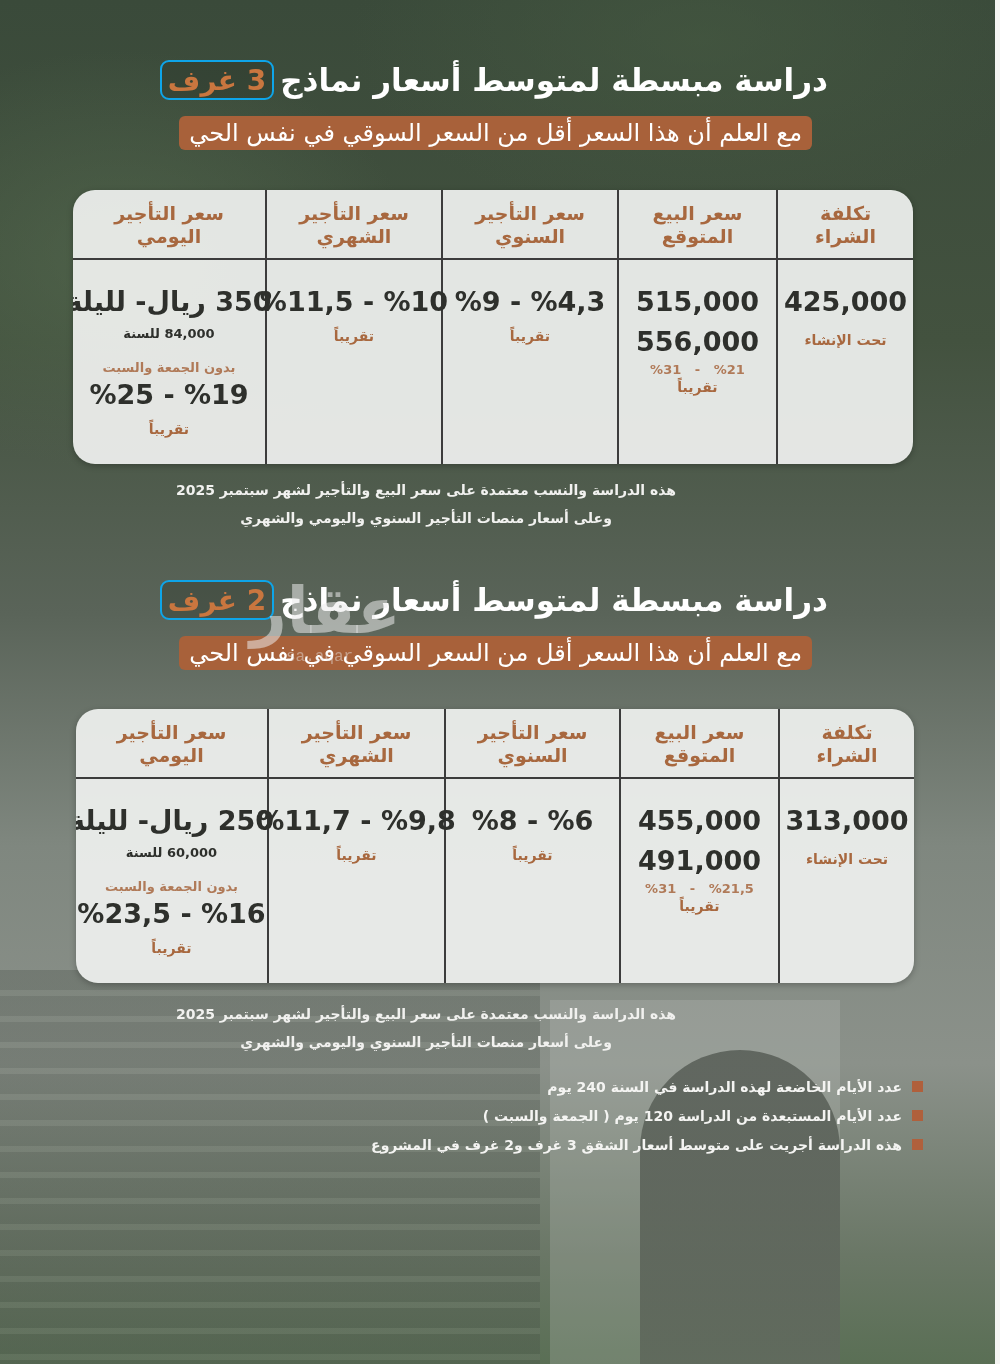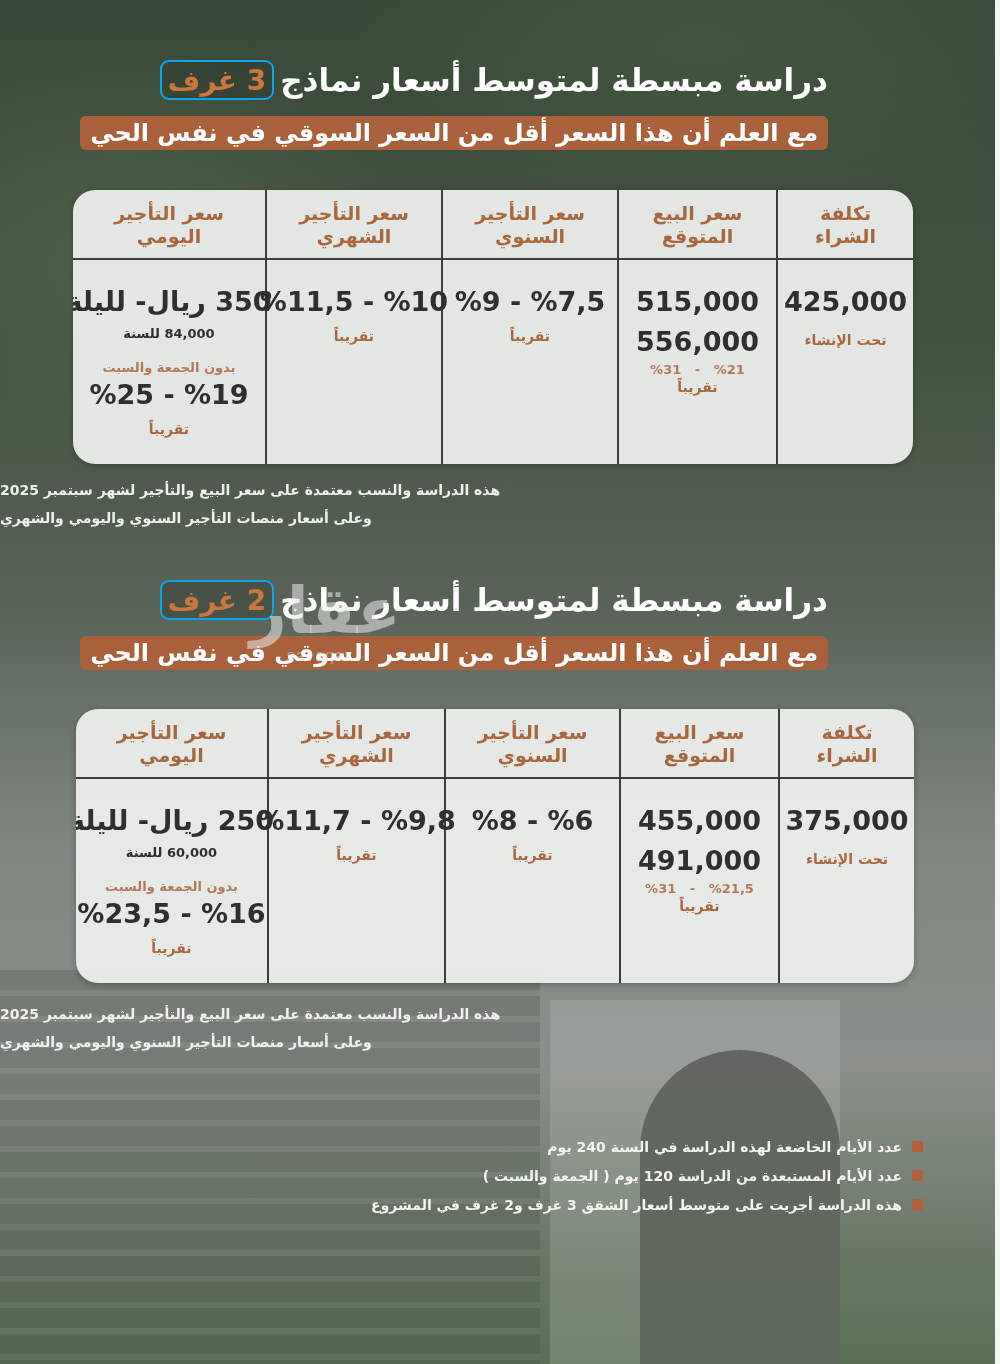--- a/index.html
+++ b/index.html
@@ -31,21 +31,21 @@
   }
   .title-text {
     color: #ffffff; font-weight: bold; font-size: 31px; white-space: nowrap;
   }
   .rooms-badge {
     border: 2px solid #0ea5e9; border-radius: 9px; padding: 0 6px; height: 36px;
     display: flex; align-items: center; color: #c9763f; font-weight: bold; font-size: 28px;
     background: rgba(40,52,40,0.35);
   }
   .subtitle-bar {
-    position: absolute; right: 172px; background: #a8613a; color: #ffffff; font-weight: bold;
+    position: absolute; right: 188px; background: #a8613a; color: #ffffff; font-weight: normal;
     font-size: 24px; padding: 2px 10px; border-radius: 6px; white-space: nowrap; line-height: 30px;
   }
   .card {
     position: absolute; background: rgba(236,238,236,0.95); border-radius: 22px; overflow: hidden;
     box-shadow: 0 2px 6px rgba(0,0,0,0.25);
   }
   .grid { display: grid; width: 100%; height: 100%; direction: rtl; }
   .hcell {
     border-left: 2px solid #3c3c3c; border-bottom: 2px solid #3c3c3c;
     display: flex; align-items: center; justify-content: center; text-align: center;
@@ -55,25 +55,25 @@
   .bcell {
     border-left: 2px solid #3c3c3c; display: flex; flex-direction: column; align-items: center;
     justify-content: flex-start; text-align: center; padding-top: 22px; box-sizing: border-box;
   }
   .big { color: #2e302c; font-weight: bold; font-size: 27px; line-height: 40px; white-space: nowrap; direction: ltr; }
   .approx { color: #a8683f; font-size: 14px; font-weight: bold; margin-top: 6px; }
   .small-dark { color: #2e302c; font-size: 13px; font-weight: bold; margin-top: 4px; }
   .small-brown { color: #b07a58; font-size: 13px; font-weight: bold; margin-top: 19px; }
   .pct-range { color: #b07a58; font-size: 13px; font-weight: bold; direction: ltr; white-space: pre; }
   .note {
-    position: absolute; left: 0; width: 852px; text-align: left; color: #f1f1ef;
+    position: absolute; left: 0; width: 852px; text-align: center; color: #f1f1ef;
     font-size: 14px; font-weight: bold; line-height: 28px;
   }
   .note .line { display: block; position: relative; }
-  .bullets { position: absolute; right: 77px; top: 1132px; }
+  .bullets { position: absolute; right: 77px; top: 1072px; }
   .bullet-item { display: flex; align-items: center; gap: 10px; height: 29px; color: #f4f4f2; font-size: 14px; font-weight: bold; white-space: nowrap; }
   .bullet-sq { width: 11px; height: 11px; background: #b0603c; flex: 0 0 auto; }
   .watermark {
     position: absolute; left: 250px; top: 574px; color: rgba(235,235,235,0.55); font-size: 64px; font-weight: bold;
   }
   .watermark-sub { position: absolute; left: 286px; top: 648px; color: rgba(235,235,235,0.45); font-size: 16px; direction: ltr; font-family: Liberation Mono, monospace; }
 </style>
 </head>
 <body>
 
@@ -110,21 +110,21 @@
       <span class="big">425,000</span>
       <span class="approx" style="margin-top:10px;">تحت الإنشاء</span>
     </div>
     <div class="bcell">
       <span class="big">515,000</span>
       <span class="big">556,000</span>
       <span class="pct-range">%31   -   %21</span>
       <span class="approx" style="margin-top:2px;">تقريباً</span>
     </div>
     <div class="bcell">
-      <span class="big">%9 - %7,5</span>
+      <span class="big">%9 - %4,3</span>
       <span class="approx">تقريباً</span>
     </div>
     <div class="bcell">
       <span class="big">%11,5 - %10</span>
       <span class="approx">تقريباً</span>
     </div>
     <div class="bcell last">
       <span class="big" style="direction:rtl;text-align:right;">350 ريال- لليلة</span>
       <span class="small-dark">84,000 للسنة</span>
       <span class="small-brown">بدون الجمعة والسبت</span>
@@ -160,21 +160,21 @@
         <span><span>سعر التأجير</span><br><span>السنوي</span></span>
       </div>
     <div class="hcell">
         <span><span>سعر التأجير</span><br><span>الشهري</span></span>
       </div>
     <div class="hcell last">
         <span><span>سعر التأجير</span><br><span>اليومي</span></span>
       </div>
 
     <div class="bcell">
-      <span class="big">375,000</span>
+      <span class="big">313,000</span>
       <span class="approx" style="margin-top:10px;">تحت الإنشاء</span>
     </div>
     <div class="bcell">
       <span class="big">455,000</span>
       <span class="big">491,000</span>
       <span class="pct-range">%31   -   %21,5</span>
       <span class="approx" style="margin-top:2px;">تقريباً</span>
     </div>
     <div class="bcell">
       <span class="big">%8 - %6</span>

